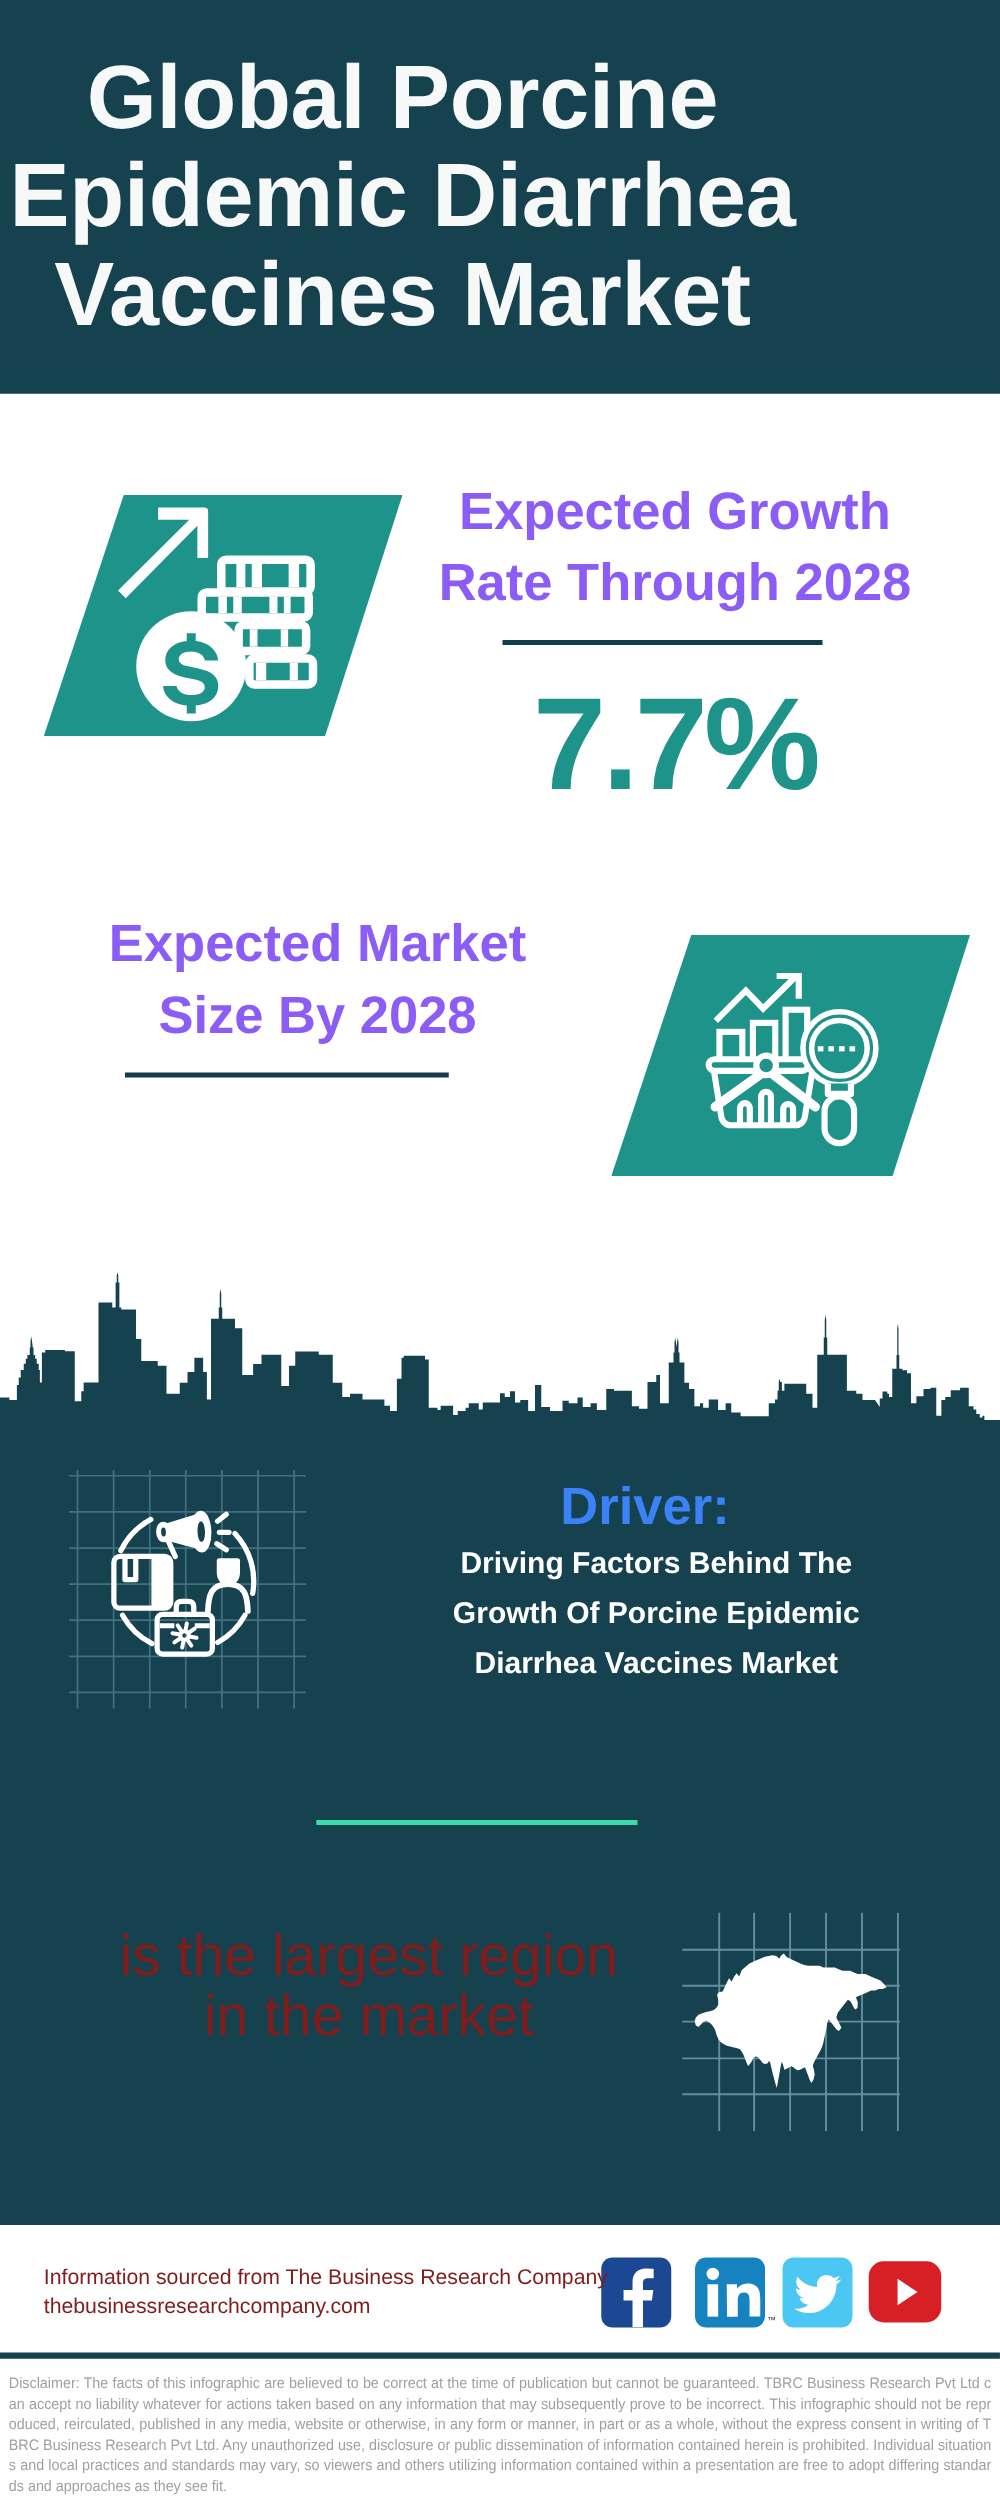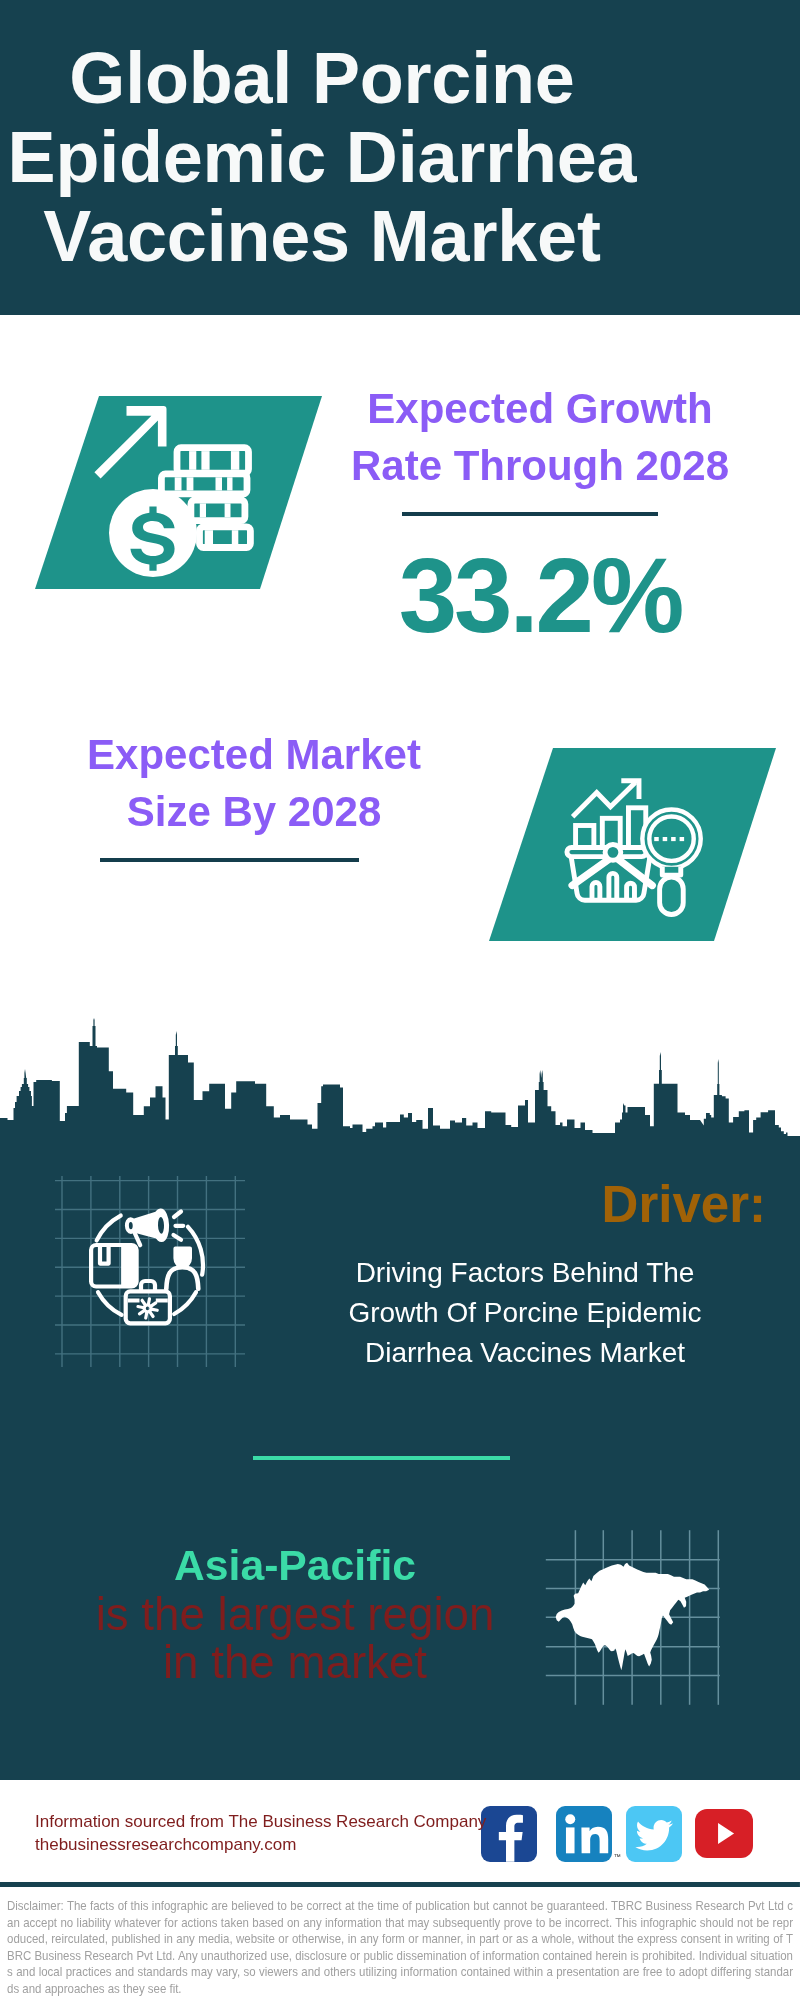--- a/index.html
+++ b/index.html
@@ -29,22 +29,22 @@
   .stat2 .rule { left:-25px; width:259px; }
   .stat2 .stat-value { font-size:75px; line-height:75px; letter-spacing:-2px; margin-top:16px; }
   .stat-value { color:#1E938A; font-size:105px; font-weight:bold; line-height:105px; letter-spacing:-3px; margin-top:27px; white-space:nowrap;}
 
   
   .lower { position:absolute; left:0; top:1136px; width:800px; height:644px; background:#16414F; }
   .skyline { position:absolute; left:0; top:1016px; width:800px; height:124px; display:block; }
 
   .icon-driver { position:absolute; left:55px; top:1176px; width:190px; height:191px; }
   .driver { position:absolute; left:275px; top:1182px; width:500px; text-align:center; }
-  .driver-title { color:#a16207; font-size:51px; font-weight:bold; line-height:46px; position:relative; left:-9px;text-align:right; }
-  .driver-body { color:#fff; font-size:28px; font-weight:normal; line-height:40px; margin-top:25px; }
+  .driver-title { color:#3b82f6; font-size:42px; font-weight:bold; line-height:46px; position:relative; left:-9px; }
+  .driver-body { color:#fff; font-size:24px; font-weight:bold; line-height:40px; margin-top:3px; }
 
   .mid-rule { position:absolute; left:253px; top:1456px; width:257px; height:4.2px; background:#3BDBA7; }
 
   .icon-map { position:absolute; left:545px; top:1529px; width:176px; height:177px; }
   .region { position:absolute; left:55px; top:1541px; width:480px; text-align:center; }
   .region-name { color:#3BDBA7; font-size:42.7px; font-weight:bold; line-height:49.5px; }
   .region-sub { color:#7f1d1d; font-size:45.7px; font-weight:normal; line-height:48px; }
 
   
   .footer { position:absolute; left:0; top:1780px; width:800px; height:104px; background:#fff; }
@@ -83,21 +83,21 @@
       <rect x="131.6" y="98.4" width="5.9" height="13.9" fill="#fff"></rect>
 <rect x="106.5" y="121.8" width="50.9" height="20.7" rx="4" ry="4" fill="none" stroke="#fff" stroke-width="6.8"></rect>
       <rect x="111.7" y="125.2" width="8.3" height="13.9" fill="#fff"></rect>
       <rect x="138.8" y="125.2" width="6.5" height="13.9" fill="#fff"></rect>
 <circle cx="60" cy="128" r="44" fill="#fff"></circle>
 <path fill="#1E938A" d="M56.4,101.5 h7.2 v6.2 c10.4,1.1 17.2,7.3 18,15.6 h-10.6 c-0.9,-4.4 -5.2,-7.2 -11.1,-7.2 -5.9,0 -9.9,2.4 -9.9,6 0,3 2.2,4.8 7.4,5.9 l9,1.9 c10.4,2.2 15.2,6.5 15.2,13.8 0,8.7 -6.9,14.7 -18,15.7 v6.3 h-7.2 v-6.3 c-11.1,-1 -18.2,-7.1 -19,-15.7 h10.8 c0.9,4.5 5.5,7.3 12,7.3 6.3,0 10.6,-2.5 10.6,-6.3 0,-3.1 -2.3,-4.9 -7.8,-6.1 l-9.1,-1.9 c-9.9,-2.1 -14.7,-6.7 -14.7,-13.7 0,-8.3 6.7,-14.2 17.2,-15.3 z"></path>
 </svg>
   <div class="stat1">
     <div class="stat-label">Expected Growth<br>Rate Through 2028</div>
     <div class="rule"></div>
-    <div class="stat-value">33.2%</div>
+    <div class="stat-value">7.7%</div>
   </div>
 
   <div class="par par2"></div>
   <svg class="icon-market" viewBox="0 0 160 160">
 <g fill="none" stroke="#fff" stroke-width="5" stroke-linecap="butt" stroke-linejoin="miter">
 <path d="M22,50.5 L46.5,26 L60.5,40.5 L86,15.5"></path>
 <path d="M71.5,14 H89.5 V32.5"></path>
 <rect x="25" y="59.5" width="18.6" height="25.5"></rect>
 <rect x="52.2" y="52.2" width="18.2" height="32.8"></rect>
 <rect x="78.8" y="41.5" width="17.6" height="43.5"></rect>
@@ -208,21 +208,20 @@
 <line x1="0.8" y1="88.3" x2="174.8" y2="88.3"></line>
 <line x1="0.8" y1="117.7" x2="174.8" y2="117.7"></line>
 <line x1="0.8" y1="146.4" x2="174.8" y2="146.4"></line>
 </g>
 <g transform="translate(1.5,28.5) scale(1.02,1.32)">
         <path d="M31,27 L34,22 L36,19 L38,21 L40,18 L42,16 L44,18 L46,14 L49,12 L52,10 L55,9 L58,8 L61,7 L64,6 L67,5.5 L70,5 L73,5.5 L75.5,7 L77,5 L79,4 L81,6 L83.5,7 L86,8 L89,9 L92,10 L95,11 L98,11.5 L101,11.5 L104,11.5 L107,11.5 L110,12.5 L113,12.5 L116,12.5 L119,12.5 L122,13.5 L125,14.5 L128,14.5 L131,14.5 L134,15.5 L137,16.5 L140,16.5 L143,16.5 L146,17.5 L149,18.5 L152,19.5 L155,20.5 L157.5,22.5 L159.5,24.5 L156.5,25.5 L153.5,25.5 L150.5,26.5 L147.5,26.5 L144.5,27.5 L141.5,28.5 L138.5,29.5 L135.5,30.5 L137,33.5 L136.8,37 L134.8,38 L133,35.5 L131.2,33 L129.2,32 L127.2,34 L125.2,36 L123.2,38 L121.2,40 L120.2,43 L122.2,46 L124.2,49 L122.2,51 L120.2,50 L118.2,48 L116.2,46 L114.2,44 L113,46 L112.4,49 L111.6,52 L110.8,55 L110,58 L109.2,60 L108.2,62 L106.8,64 L105.4,66 L104,68 L102.6,70 L101.7,72 L102.6,74.5 L103.2,77.5 L102.2,80.5 L100.6,82.5 L99.2,80.5 L97.8,77.5 L96.6,75 L95.6,73 L94,73.6 L92.4,74.2 L90.8,74.8 L89.2,74.6 L87.8,73.8 L86.4,73 L85,72.4 L83.6,72.8 L82.2,73.4 L80.8,74 L79.6,74.6 L79,73.2 L78.2,71.2 L77.4,69.6 L76.6,72 L75.8,75.5 L75,79 L74.2,82.5 L73.4,85.5 L72.4,83 L71.2,79.5 L70,76 L69,72.5 L68.2,70 L67.2,69 L66.6,70.4 L65.2,70.8 L63.8,71 L62.4,70.4 L61.2,69.2 L60,68 L58.8,67 L57.4,66.4 L56,66.6 L54.8,68 L53.6,69.6 L52.4,71 L51,72.2 L49.8,70.4 L48.6,68 L47.4,65.6 L46,63.6 L44.6,62 L43,61.6 L41,61.2 L39,60.8 L37,60.4 L35,60 L33,59.4 L31,58.6 L29,57.4 L27.4,55.6 L26.2,53.2 L25.2,50.6 L23.8,48.6 L22,46.8 L20,45.6 L18,44.8 L16,45.4 L14,47 L12,48.6 L10,47.6 L9,45 L10,42.8 L12,41.2 L15,40.2 L18,39.4 L21,39 L24,38.2 L26,37 L27.6,35 L27.6,32 L26.6,29 L28,27.5 Z" fill="#fff"></path>
       </g>
 </svg>
 
   <div class="region">
-    <div class="region-name">Asia-Pacific</div>
     <div class="region-sub">is the largest region<br>in the market</div>
   </div>
 
   <div class="footer"></div>
 <div class="soc" style="left:480.8px;top:1805.8px;width:55.8px;height:55.8px;background:#1B4793;">
 <svg viewBox="0 0 56 56">
         <path fill="#fff" d="M33.5,56 V34.5 h7.2 l1.1,-8.4 h-8.3 v-5.3 c0,-2.4 0.7,-4.1 4.2,-4.1 h4.4 V9.2 c-0.8,-0.1 -3.4,-0.3 -6.4,-0.3 -6.3,0 -10.6,3.9 -10.6,11 v6.2 h-7.2 v8.4 h7.2 V56 z"></path>
       </svg>
     </div>
 <div class="soc" style="left:556px;top:1805.8px;width:55.8px;height:55.8px;background:#1682BF;">

